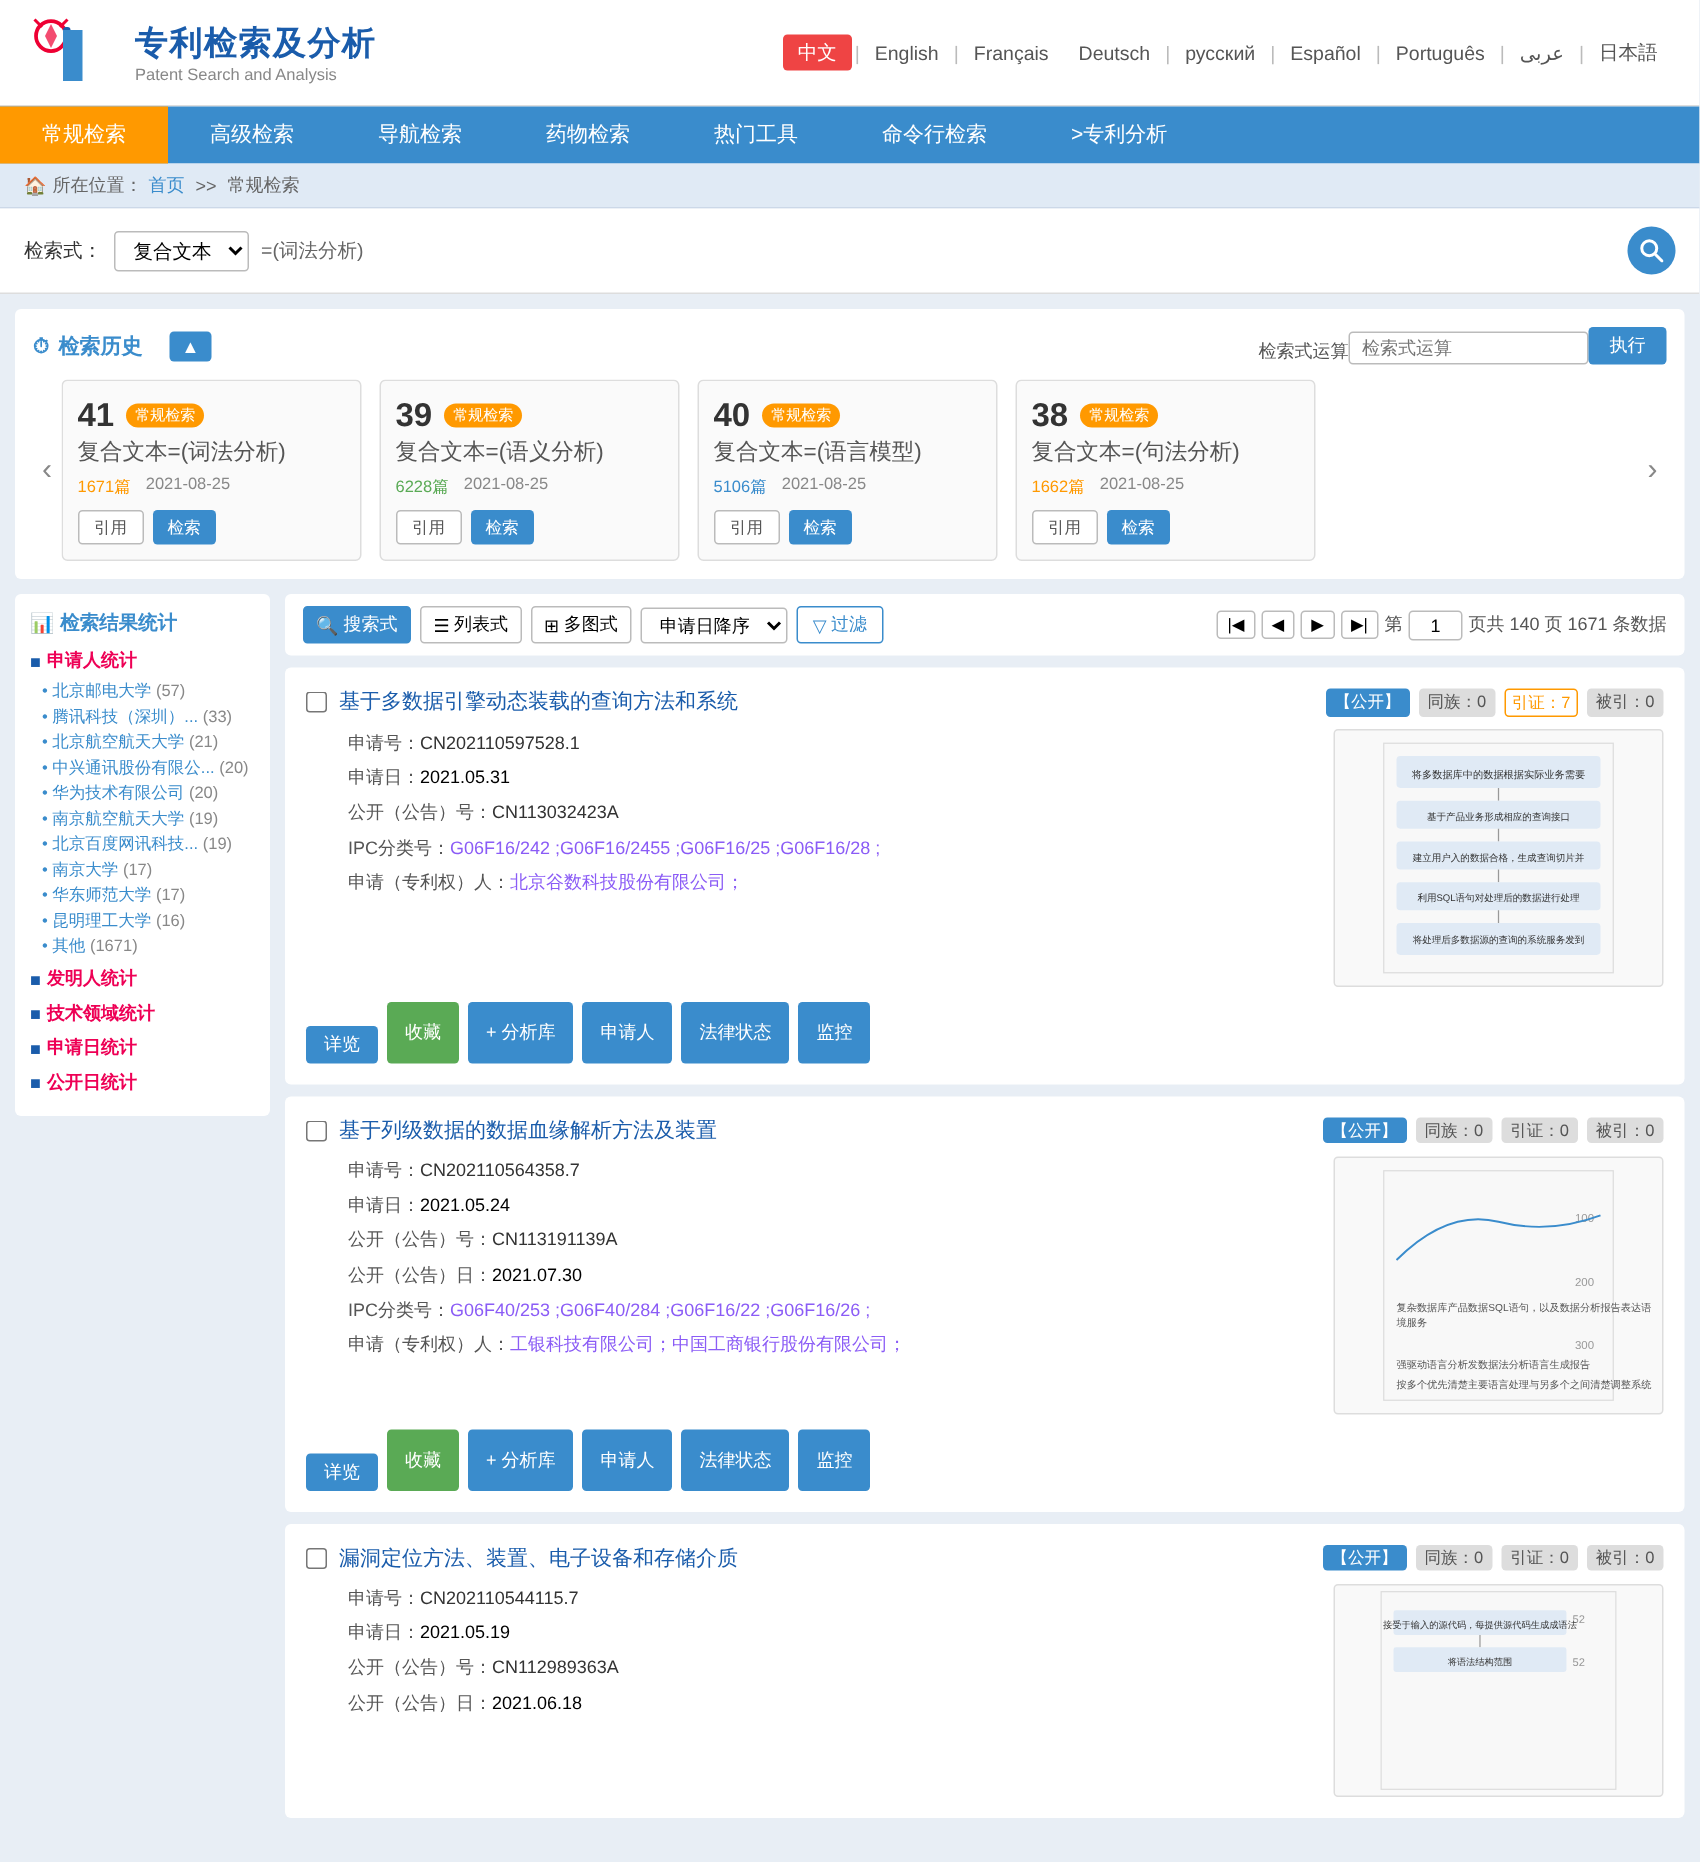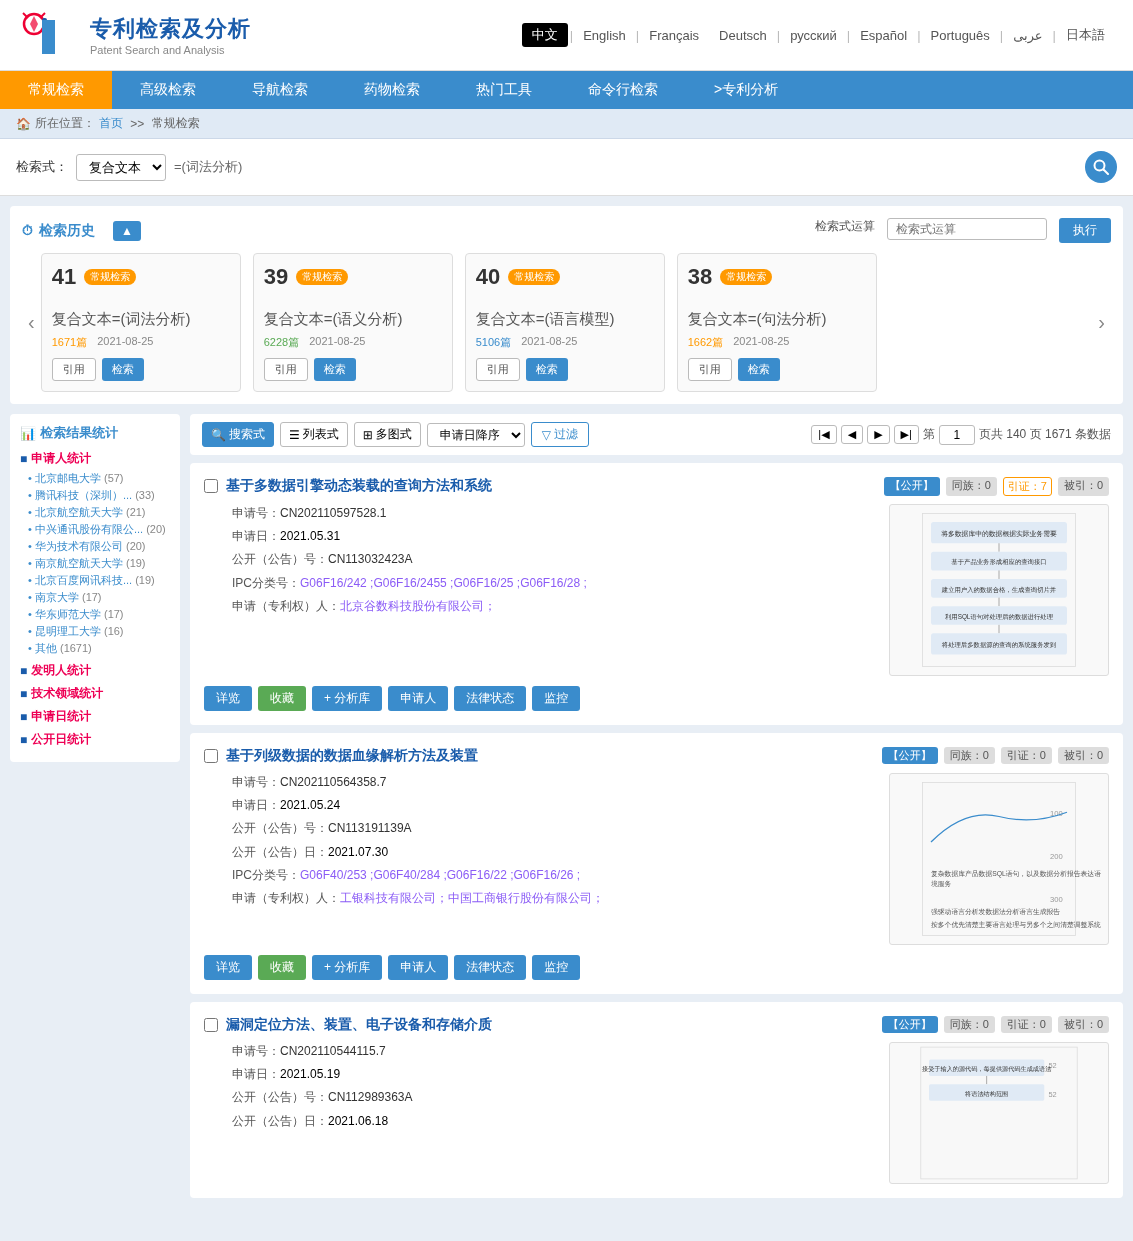--- a/index.html
+++ b/index.html
@@ -7,21 +7,21 @@
 
     
     .header { background: #fff; padding: 10px 20px; display: flex; align-items: center; border-bottom: 1px solid #ddd; }
     .logo-area { display: flex; align-items: center; gap: 20px; }
     .logo-icon { width: 50px; height: 50px; position: relative; }
     .logo-text { }
     .logo-title { font-size: 22px; font-weight: bold; color: #1a5cab; letter-spacing: 1px; }
     .logo-subtitle { font-size: 11px; color: #888; }
     .lang-nav { margin-left: auto; display: flex; align-items: center; gap: 0; }
     .lang-nav span { padding: 0 8px; font-size: 13px; color: #555; cursor: pointer; }
-    .lang-nav span.active { background: #000000; color: #fff; padding: 3px 10px; border-radius: 3px; text-align: right; }
+    .lang-nav span.active { background: #ef4444; color: #fff; padding: 3px 10px; border-radius: 3px; text-align: right; }
     .lang-nav .sep { color: #bbb; padding: 0 2px; }
 
     
     .nav-bar { background: #3a8ccc; display: flex; }
     .nav-bar .nav-item { padding: 10px 28px; color: #fff; font-size: 14px; cursor: pointer; text-align: center; }
     .nav-bar .nav-item.active { background: #f90; color: #fff; }
 
     
     .breadcrumb-bar { background: #e0eaf5; padding: 6px 16px; display: flex; align-items: center; gap: 4px; font-size: 12px; color: #666; border-bottom: 1px solid #ccd8e8; }
 
@@ -29,30 +29,30 @@
     .search-bar { background: #fff; padding: 12px 16px; display: flex; align-items: center; gap: 8px; border-bottom: 1px solid #ddd; }
     .search-label { font-size: 13px; color: #333; white-space: nowrap; }
     .search-select { border: 1px solid #bbb; border-radius: 3px; padding: 4px 8px; font-size: 13px; background: #fff; }
     .search-formula-text { font-size: 13px; color: #666; }
     .search-btn-icon { margin-left: auto; width: 32px; height: 32px; border-radius: 50%; background: #3a8ccc; display: flex; align-items: center; justify-content: center; cursor: pointer; color: #fff; font-size: 16px; }
 
     
     .history-section { background: #fff; margin: 10px; border-radius: 4px; padding: 12px; }
     .history-header { display: flex; align-items: center; gap: 8px; margin-bottom: 10px; }
     .history-title { font-size: 14px; color: #3a8ccc; font-weight: bold; display: flex; align-items: center; gap: 6px; }
-    .history-formula-area { margin-left: auto; display: flex; align-items: flex-start; gap: 12px; font-size: 12px; }
+    .history-formula-area { margin-left: auto; display: flex; align-items: flex-end; gap: 0; font-size: 12px; }
     .history-formula-label { color: #555; }
     .history-formula-input { border: 1px solid #bbb; border-radius: 3px; padding: 3px 8px; width: 160px; font-size: 12px; }
     .exec-btn { background: #3a8ccc; color: #fff; border: none; border-radius: 3px; padding: 4px 14px; font-size: 12px; cursor: pointer; }
 
     .history-cards { display: flex; align-items: center; gap: 0; }
     .history-arrow { font-size: 20px; color: #888; cursor: pointer; padding: 0 6px; }
     .history-cards-inner { display: flex; gap: 12px; overflow: hidden; flex: 1; }
     .history-card { border: 1px solid #ddd; border-radius: 4px; padding: 10px; min-width: 200px; background: #fafafa; }
-    .card-top { display: flex; align-items: center; gap: 8px; margin-bottom: 20px; }
+    .card-top { display: flex; align-items: center; gap: 8px; margin-bottom: 2px; }
     .card-num { font-size: 22px; font-weight: bold; color: #333; }
     .card-badge { background: #f90; color: #fff; font-size: 10px; padding: 1px 6px; border-radius: 10px; }
     .card-formula { font-size: 15px; color: #555; margin-bottom: 6px; }
     .card-meta { display: flex; gap: 10px; font-size: 11px; color: #888; margin-bottom: 8px; }
     .card-meta .count { color: #f90; }
     .card-actions { display: flex; gap: 6px; }
     .btn-cite { border: 1px solid #bbb; background: #fff; color: #555; font-size: 11px; padding: 3px 10px; border-radius: 3px; cursor: pointer; }
     .btn-search { background: #3a8ccc; color: #fff; border: none; font-size: 11px; padding: 3px 10px; border-radius: 3px; cursor: pointer; }
 
     
@@ -74,37 +74,37 @@
     .toolbar-sort { border: 1px solid #bbb; background: #fff; font-size: 12px; padding: 3px 8px; border-radius: 3px; cursor: pointer; }
     .toolbar-filter { border: 1px solid #3a8ccc; background: #fff; color: #3a8ccc; font-size: 12px; padding: 3px 10px; border-radius: 3px; cursor: pointer; display: flex; align-items: center; gap: 3px; }
     .pagination { margin-left: auto; display: flex; align-items: center; gap: 4px; font-size: 12px; color: #555; }
     .page-btn { border: 1px solid #bbb; background: #fff; font-size: 11px; padding: 2px 6px; border-radius: 3px; cursor: pointer; }
     .page-input { border: 1px solid #bbb; width: 36px; text-align: center; padding: 2px 4px; font-size: 12px; border-radius: 3px; }
 
     
     .patent-card { background: #fff; border-radius: 4px; padding: 14px; margin-bottom: 8px; }
     .patent-header { display: flex; align-items: flex-start; gap: 8px; margin-bottom: 8px; }
     .patent-checkbox { width: 14px; height: 14px; flex-shrink: 0; margin-top: 2px; }
-    .patent-title { font-size: 14px; font-weight: bold; color: #333; flex: 1; }
+    .patent-title { font-size: 14px; font-weight: normal; color: #333; flex: 1; }
     .patent-title a { color: #1a5cab; text-decoration: none; }
     .patent-badges { display: flex; gap: 6px; flex-wrap: wrap; }
     .badge-pub { background: #3a8ccc; color: #fff; font-size: 11px; padding: 1px 6px; border-radius: 3px; }
     .badge-stat { background: #ddd; color: #555; font-size: 11px; padding: 1px 6px; border-radius: 3px; }
     .patent-body { display: flex; gap: 12px; }
     .patent-info { flex: 1; }
     .patent-row { margin-bottom: 4px; font-size: 12px; color: #555; line-height: 1.6; margin-left: 28px; }
     .patent-row .label { color: #555; }
     .patent-row .val { color: #333; }
     .patent-row .val.blue { color: #000000; }
     .patent-row .val.link { color: #8b5cf6; cursor: pointer; }
     .patent-img { width: 220px; flex-shrink: 0; border: 1px solid #ddd; border-radius: 3px; overflow: hidden; background: #f9f9f9; display: flex; align-items: center; justify-content: center; }
     .patent-img svg { width: 100%; }
     .patent-actions { display: flex; gap: 6px; margin-top: 10px; }
     .act-btn { font-size: 12px; padding: 4px 12px; border-radius: 3px; cursor: pointer; border: none; }
-    .act-detail { background: #3a8ccc; color: #fff; }
+    .act-detail { background: #3a8ccc; color: #fff; margin-top: 16px; }
     .act-collect { background: #5aaa55; color: #fff; }
     .act-analysis { background: #3a8ccc; color: #fff; }
     .act-applicant { background: #3a8ccc; color: #fff; }
     .act-legal { background: #3a8ccc; color: #fff; }
     .act-monitor { background: #3a8ccc; color: #fff; }
   </style>
 </head>
 <body>
 
 <div class="header">

